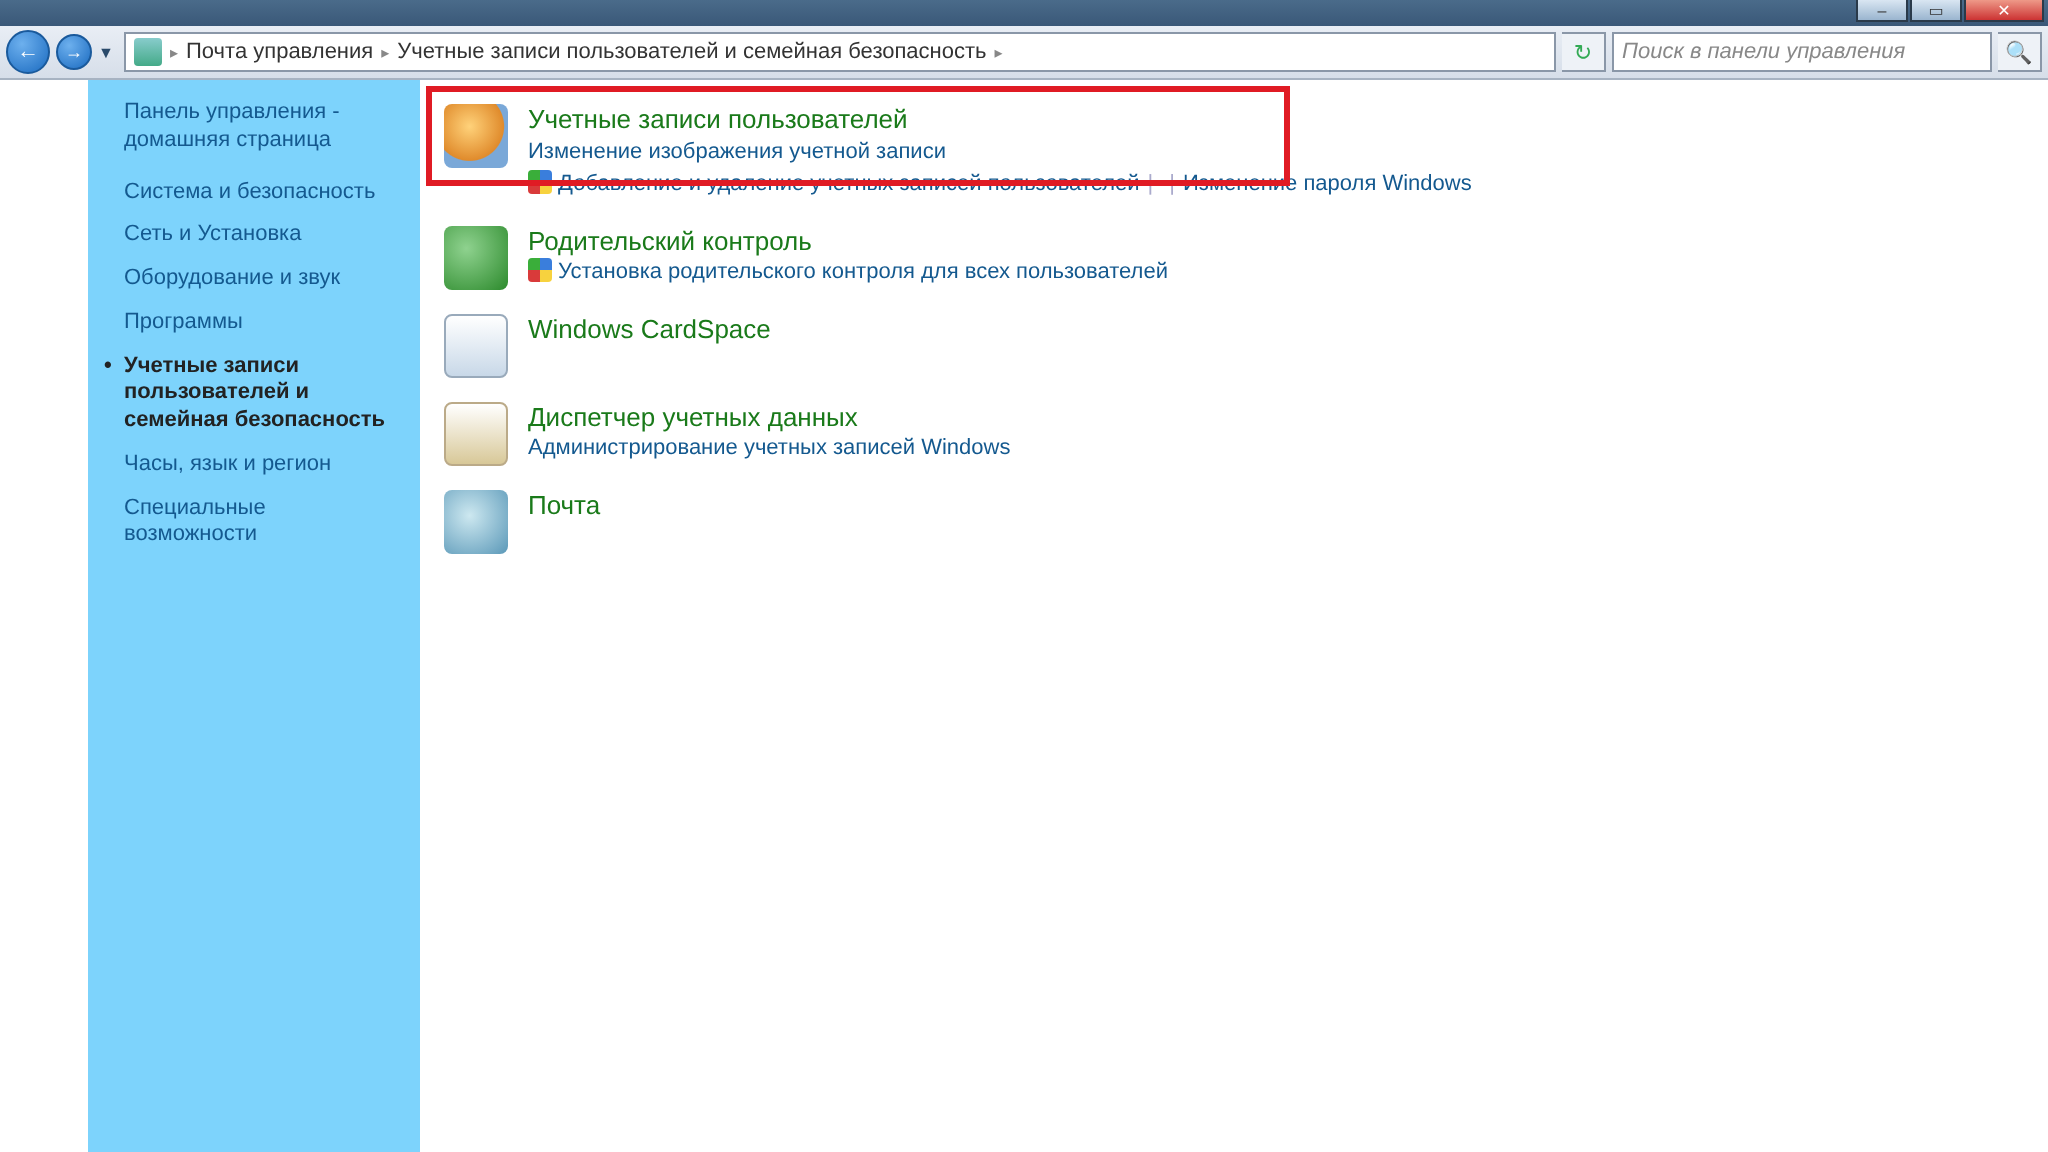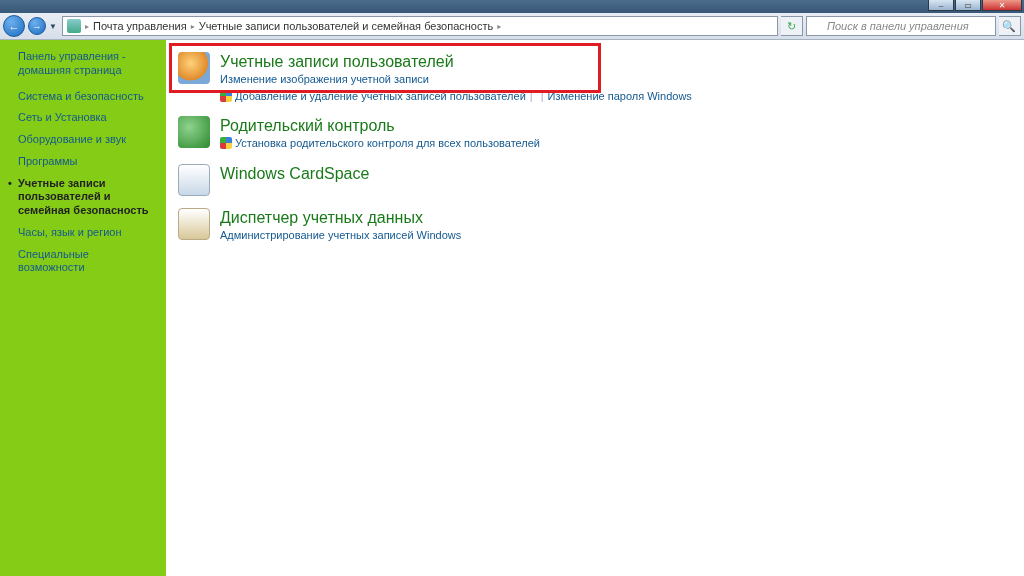--- a/index.html
+++ b/index.html
@@ -16,41 +16,41 @@
   
   .navbar { height: 27px; background: linear-gradient(#e9eef5,#d6dee9); border-bottom:1px solid #a7b3c2; display:flex; align-items:center; padding: 0 3px; gap:3px; }
   .nav-back, .nav-fwd { width:22px; height:22px; border-radius:50%; display:flex; align-items:center; justify-content:center; color:#fff; font-size:11px; }
   .nav-back { background: radial-gradient(circle at 35% 30%, #6db0ee, #1b6bc0); border:1px solid #1a5a9c; }
   .nav-fwd  { background: radial-gradient(circle at 35% 30%, #6db0ee, #1b6bc0); border:1px solid #1a5a9c; width:18px; height:18px; font-size:9px; }
   .nav-drop { width:10px; color:#2a4a6a; font-size:8px; }
   .addr { flex:1; height:20px; background:#fff; border:1px solid #8a97a8; display:flex; align-items:center; padding:0 4px; gap:4px; color:#333; }
   .addr-icon { width:14px; height:14px; background: linear-gradient(#8cc, #4a8); border-radius:2px; }
   .addr-sep { color:#888; font-size:8px; }
   .addr-refresh { width:22px; height:20px; border:1px solid #8a97a8; border-left:none; background:#eef2f7; display:flex; align-items:center; justify-content:center; color:#3a5; }
-  .search { width:190px; height:20px; background:#fff; border:1px solid #8a97a8; display:flex; align-items:center; padding:0 20px; color:#888; font-style:italic; }
+  .search { width:190px; height:20px; background:#fff; border:1px solid #8a97a8; display:flex; align-items:center; padding:0 4px; color:#888; font-style:italic; }
   .search-go { width:22px; height:20px; border:1px solid #8a97a8; border-left:none; background:#eef2f7; display:flex; align-items:center; justify-content:center; color:#36c; }
 
   
   .cpbody { display:flex; height: calc(576px - 13px - 27px); background:#fff; }
-  .sidebar { width:166px; background:#84cc16; padding:10px 8px 10px 18px; border-right:0; }
+  .sidebar { width:166px; background:#7dd3fc; padding:10px 8px 10px 18px; border-right:0;margin-left:44px; }
   .sb-home { color:#14598f; line-height:1.25; margin-bottom:12px; }
   .sb-item { color:#14598f; line-height:1.25; margin-bottom:8px; cursor:pointer; }
   .sb-item.current { color:#222; font-weight:bold; position:relative; padding-left:0; }
   .sb-item.current::before { content:"•"; position:absolute; left:-10px; color:#222; }
 
   .main { flex:1; padding:6px 0 0 0; position:relative; }
   .category { display:flex; padding:6px 0 6px 12px; }
   .cat-icon { width:32px; height:32px; margin-right:10px; flex-shrink:0; border-radius:4px; }
   .ic-users { background: radial-gradient(circle at 40% 35%, #ffd27a, #e08b2c 60%, #7aa8d8 62%); }
   .ic-parent { background: radial-gradient(circle at 35% 35%, #8fd28f, #2c8a2c); }
   .ic-card { background: linear-gradient(#fff,#c8d8e8); border:1px solid #9ab; }
   .ic-cred { background: linear-gradient(#fff,#d8c898); border:1px solid #ba8; }
   .ic-mail { background: radial-gradient(circle at 40% 40%, #cde8f0, #5a98b8); }
   .cat-body { }
-  .cat-title { color:#1a7a1a; font-size:16px; line-height:1.2; }
+  .cat-title { color:#1a7a1a; font-size:13px; line-height:1.2; }
   .cat-sub { color:#14598f; font-size:11px; line-height:1.5; }
   .cat-sub a { color:#14598f; text-decoration:none; cursor:pointer; }
   .cat-sub .sep { color:#aac; margin:0 4px; }
   .shield { display:inline-block; width:12px; height:12px; vertical-align:-2px; background: conic-gradient(#3a7edc 0 25%, #f7d23e 25% 50%, #d93a3a 50% 75%, #3aae3a 75% 100%); border-radius:2px; margin-right:3px; }
 
   .highlight-box { position:absolute; border:3px solid #e01b24; pointer-events:none; }
 
   .watermark { position:absolute; right:8px; bottom:4px; color:#fff; font-family: "Brush Script MT", cursive; font-size:28px; text-shadow:0 0 3px #fff; opacity:.85; }
   .watermark small { display:block; text-align:right; font-size:11px; font-family:"Segoe UI"; letter-spacing:1px; margin-top:-6px; }
 </style>
@@ -117,20 +117,26 @@
             <div class="cat-title">Windows CardSpace</div>
           </div>
         </div>
         <div class="category">
           <div class="cat-icon ic-cred"></div>
           <div class="cat-body">
             <div class="cat-title">Диспетчер учетных данных</div>
             <div class="cat-sub"><a>Администрирование учетных записей Windows</a></div>
           </div>
         </div>
+        <div class="category">
+          <div class="cat-icon ic-mail"></div>
+          <div class="cat-body">
+            <div class="cat-title">Почта</div>
+          </div>
+        </div>
       </div>
     <div class="highlight-box" id="hl" style="left: 3px; top: 3px; width: 432px; height: 50px;"></div>
     <div class="watermark">
       <small>club</small>
       <span>Sovet</span>
     </div>
   </div>
 </div>
 
 </body></html>

